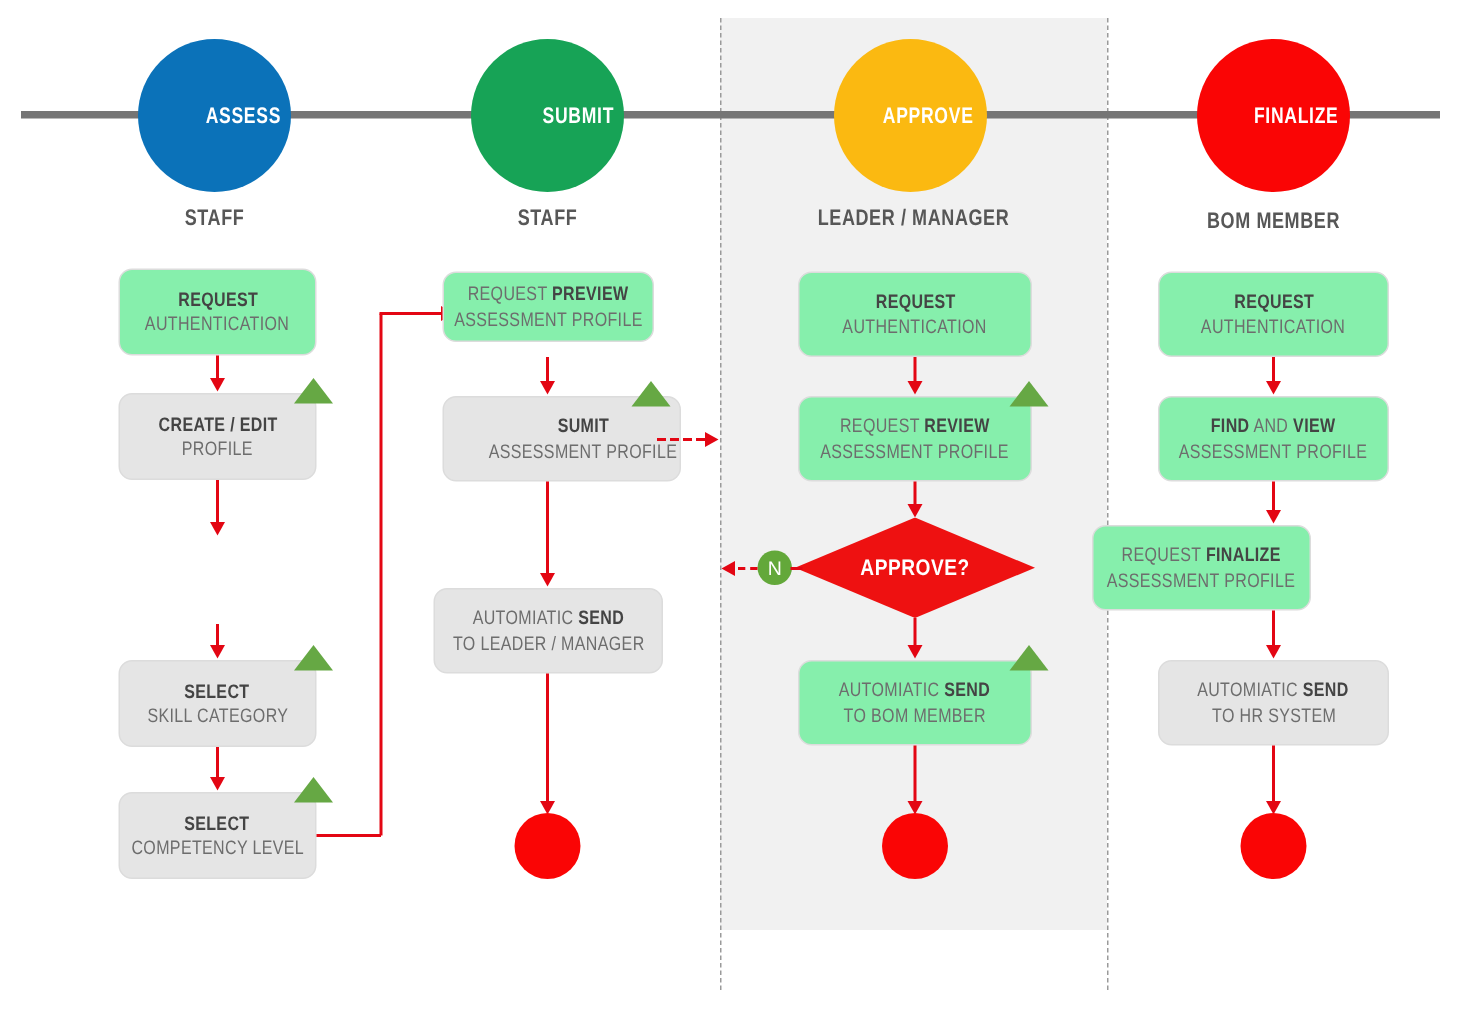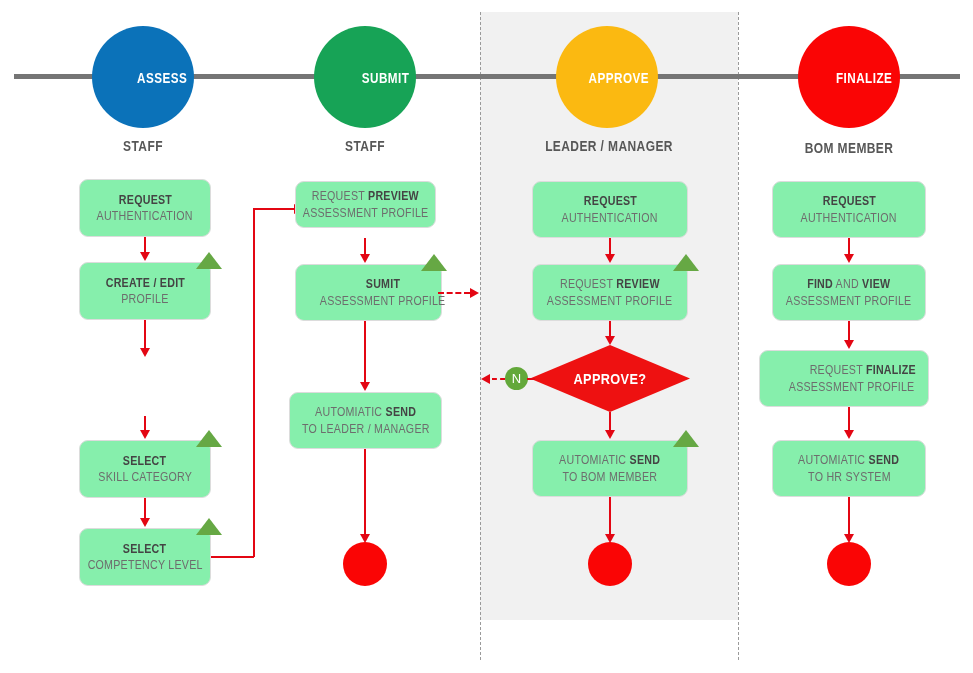--- a/index.html
+++ b/index.html
@@ -68,21 +68,21 @@
     border-radius: 9px;
     box-sizing: border-box;
     display: flex;
     flex-direction: column;
     align-items: center;
     justify-content: center;
     text-align: center;
     line-height: 1.25;
   }
   .node.white { background: #86efac; }
-  .node.gray  { background: #86efac; text-align: right; }
+  .node.gray  { background: #e5e5e5; text-align: right; }
   .node .ln {
     color: #6d6d6d;
     font-size: 13px;
     letter-spacing: 0.3px;
     white-space: nowrap;
     transform: scaleX(0.82);
   }
   .node .ln b { color: #444444; font-weight: bold; }
 
   
@@ -228,21 +228,21 @@
   <div class="hline" style="left:211px; top:556px; width:43px;"></div>
   <div class="vline" style="left:253px; top:209px; height:348px;"></div>
   <div class="hline" style="left:253px; top:208px; width:43px;"></div>
   <div class="arrow-right" style="left:294px; top:204px;"></div>
 
   <div class="node white" style="left:295px; top:181px; width:141px; height:47px;">
     <span class="ln"><span>REQUEST </span><b>PREVIEW</b></span>
     <span class="ln">ASSESSMENT PROFILE</span>
   </div>
 
-  <div class="node gray" style="left:295px; top:264px; width:147px; height:57px;padding-left:28px;">
+  <div class="node gray" style="left:295px; top:264px; width:159px; height:57px;padding-left:28px;">
     <span class="ln"><b>SUMIT</b></span>
     <span class="ln">ASSESSMENT PROFILE</span>
   </div>
   <div class="tri" style="left:421px; top:254px;"></div>
 
   <div class="node gray" style="left:289px; top:392px; width:153px; height:57px;">
     <span class="ln"><span>AUTOMIATIC </span><b>SEND</b></span>
     <span class="ln">TO LEADER / MANAGER</span>
   </div>
 
@@ -301,21 +301,21 @@
   <div class="node white" style="left:772px; top:181px; width:154px; height:57px;">
     <span class="ln"><b>REQUEST</b></span>
     <span class="ln">AUTHENTICATION</span>
   </div>
 
   <div class="node white" style="left:772px; top:264px; width:154px; height:57px;">
     <span class="ln"><b>FIND</b><span> AND </span><b>VIEW</b></span>
     <span class="ln">ASSESSMENT PROFILE</span>
   </div>
 
-  <div class="node white" style="left:759px; top:350px; width:170px; height:57px;align-items:flex-end;">
+  <div class="node white" style="left:728px; top:350px; width:146px; height:57px;">
     <span class="ln"><span>REQUEST </span><b>FINALIZE</b></span>
     <span class="ln">ASSESSMENT PROFILE</span>
   </div>
 
   <div class="node gray" style="left:772px; top:440px; width:154px; height:57px;">
     <span class="ln"><span>AUTOMIATIC </span><b>SEND</b></span>
     <span class="ln">TO HR SYSTEM</span>
   </div>
 
   <div class="vline" style="left:848px; top:238px; height:17px;"></div>

